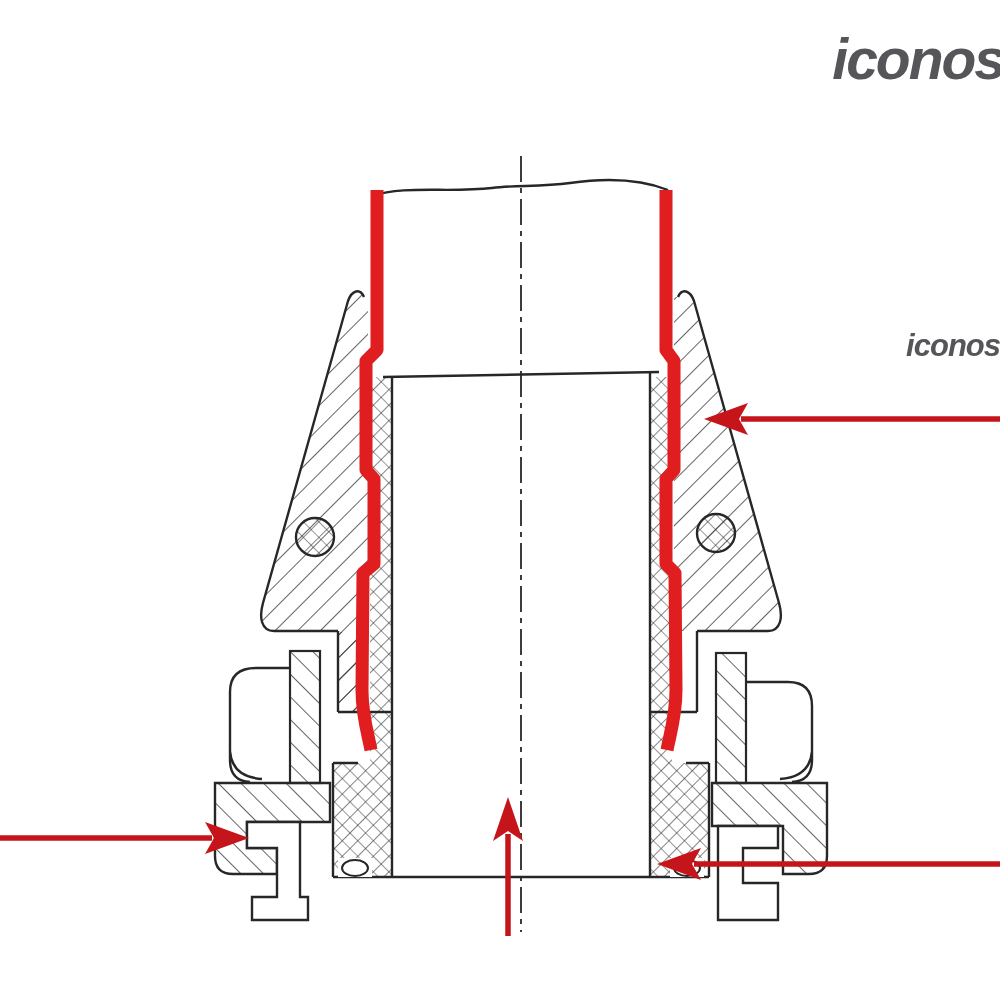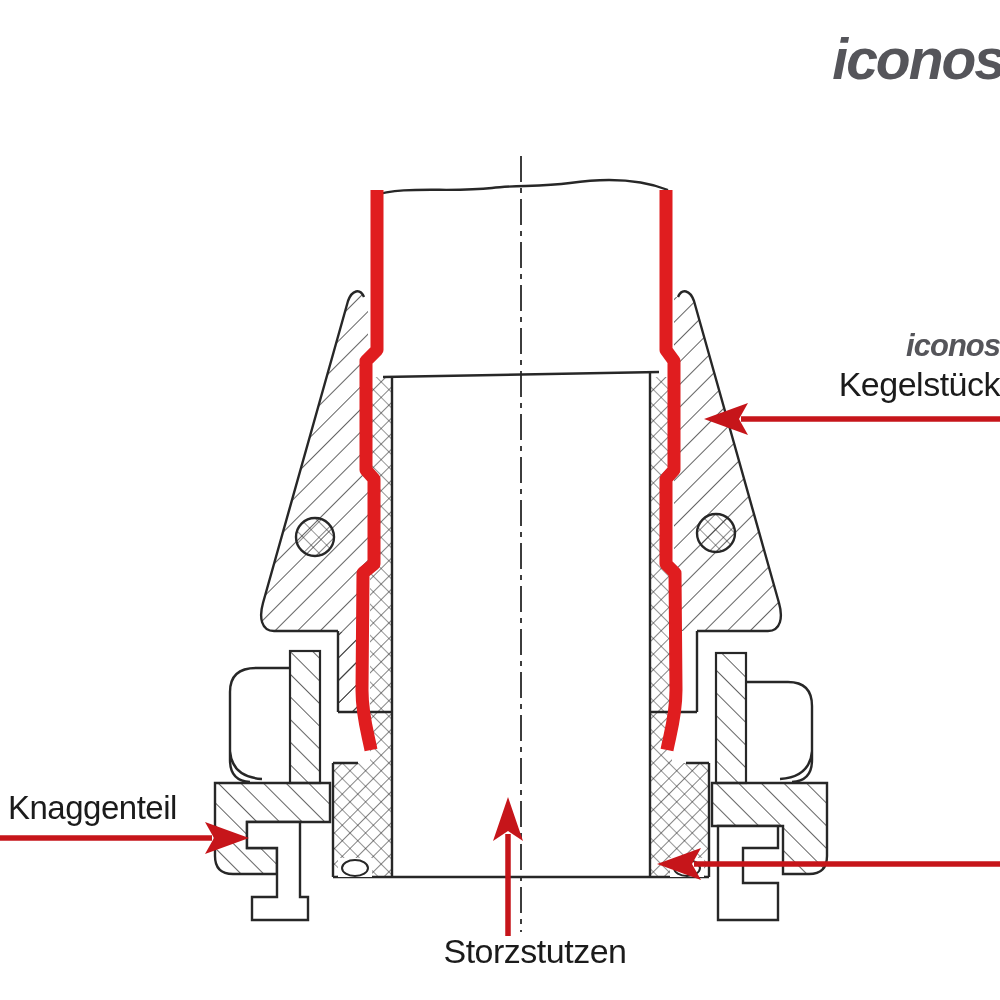--- a/index.html
+++ b/index.html
@@ -116,19 +116,16 @@
 
     <path d="M508,936 V834" stroke="#c6151a" stroke-width="5.5" fill="none"></path>
     <polygon points="508,797 493,841 508,831 523,841" fill="#c6151a"></polygon>
   </g>
 </svg>
 
 <div class="brand-logo">iconos</div>
 
 <div class="anno-right">
   <div class="anno-brand">iconos</div>
-  <div class="anno-part">Kegelstück</div>
 </div>
 
-<div class="label lbl-knaggenteil">Knaggenteil</div>
-<div class="label lbl-storzstutzen">Storzstutzen</div>
 
 </div>
 
 </body></html>

